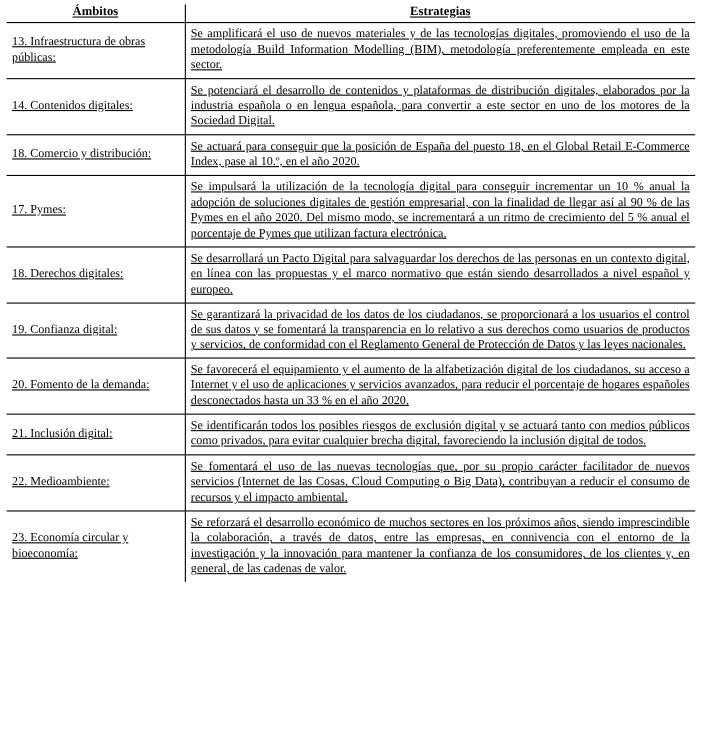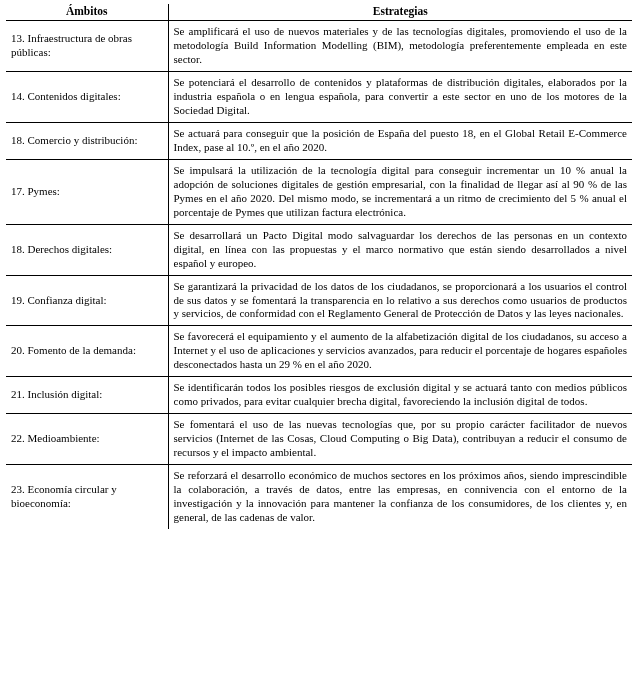--- a/index.html
+++ b/index.html
@@ -11,20 +11,21 @@
     width: 638px;
     height: 673px;
     font-family: "Liberation Serif", serif;
     color: #000000;
     overflow: hidden;
   }
   .doc {
     width: 638px;
     box-sizing: border-box;
     padding: 4px 6px 0 6px;
+    text-decoration: underline;
   }
   table.matrix {
     border-collapse: collapse;
     width: 626px;
     table-layout: fixed;
   }
   table.matrix col.c1 { width: 162px; }
   table.matrix col.c2 { width: 464px; }
   table.matrix th {
     font-weight: bold;
@@ -89,29 +90,29 @@
       <tr>
         <td class="ambito">18. Comercio y distribución:</td>
         <td class="estrategia">Se actuará para conseguir que la posición de España del puesto 18, en el Global Retail E-Commerce Index, pase al 10.º, en el año 2020.</td>
       </tr>
       <tr>
         <td class="ambito">17. Pymes:</td>
         <td class="estrategia">Se impulsará la utilización de la tecnología digital para conseguir incrementar un 10 % anual la adopción de soluciones digitales de gestión empresarial, con la finalidad de llegar así al 90 % de las Pymes en el año 2020. Del mismo modo, se incrementará a un ritmo de crecimiento del 5 % anual el porcentaje de Pymes que utilizan factura electrónica.</td>
       </tr>
       <tr>
         <td class="ambito">18. Derechos digitales:</td>
-        <td class="estrategia">Se desarrollará un Pacto Digital modo salvaguardar los derechos de las personas en un contexto digital, en línea con las propuestas y el marco normativo que están siendo desarrollados a nivel español y europeo.</td>
+        <td class="estrategia">Se desarrollará un Pacto Digital para salvaguardar los derechos de las personas en un contexto digital, en línea con las propuestas y el marco normativo que están siendo desarrollados a nivel español y europeo.</td>
       </tr>
       <tr>
         <td class="ambito">19. Confianza digital:</td>
         <td class="estrategia">Se garantizará la privacidad de los datos de los ciudadanos, se proporcionará a los usuarios el control de sus datos y se fomentará la transparencia en lo relativo a sus derechos como usuarios de productos y servicios, de conformidad con el Reglamento General de Protección de Datos y las leyes nacionales.</td>
       </tr>
       <tr>
         <td class="ambito">20. Fomento de la demanda:</td>
-        <td class="estrategia">Se favorecerá el equipamiento y el aumento de la alfabetización digital de los ciudadanos, su acceso a Internet y el uso de aplicaciones y servicios avanzados, para reducir el porcentaje de hogares españoles desconectados hasta un 29 % en el año 2020.</td>
+        <td class="estrategia">Se favorecerá el equipamiento y el aumento de la alfabetización digital de los ciudadanos, su acceso a Internet y el uso de aplicaciones y servicios avanzados, para reducir el porcentaje de hogares españoles desconectados hasta un 33 % en el año 2020.</td>
       </tr>
       <tr>
         <td class="ambito">21. Inclusión digital:</td>
         <td class="estrategia">Se identificarán todos los posibles riesgos de exclusión digital y se actuará tanto con medios públicos como privados, para evitar cualquier brecha digital, favoreciendo la inclusión digital de todos.</td>
       </tr>
       <tr>
         <td class="ambito">22. Medioambiente:</td>
         <td class="estrategia">Se fomentará el uso de las nuevas tecnologías que, por su propio carácter facilitador de nuevos servicios (Internet de las Cosas, Cloud Computing o Big Data), contribuyan a reducir el consumo de recursos y el impacto ambiental.</td>
       </tr>
       <tr>

